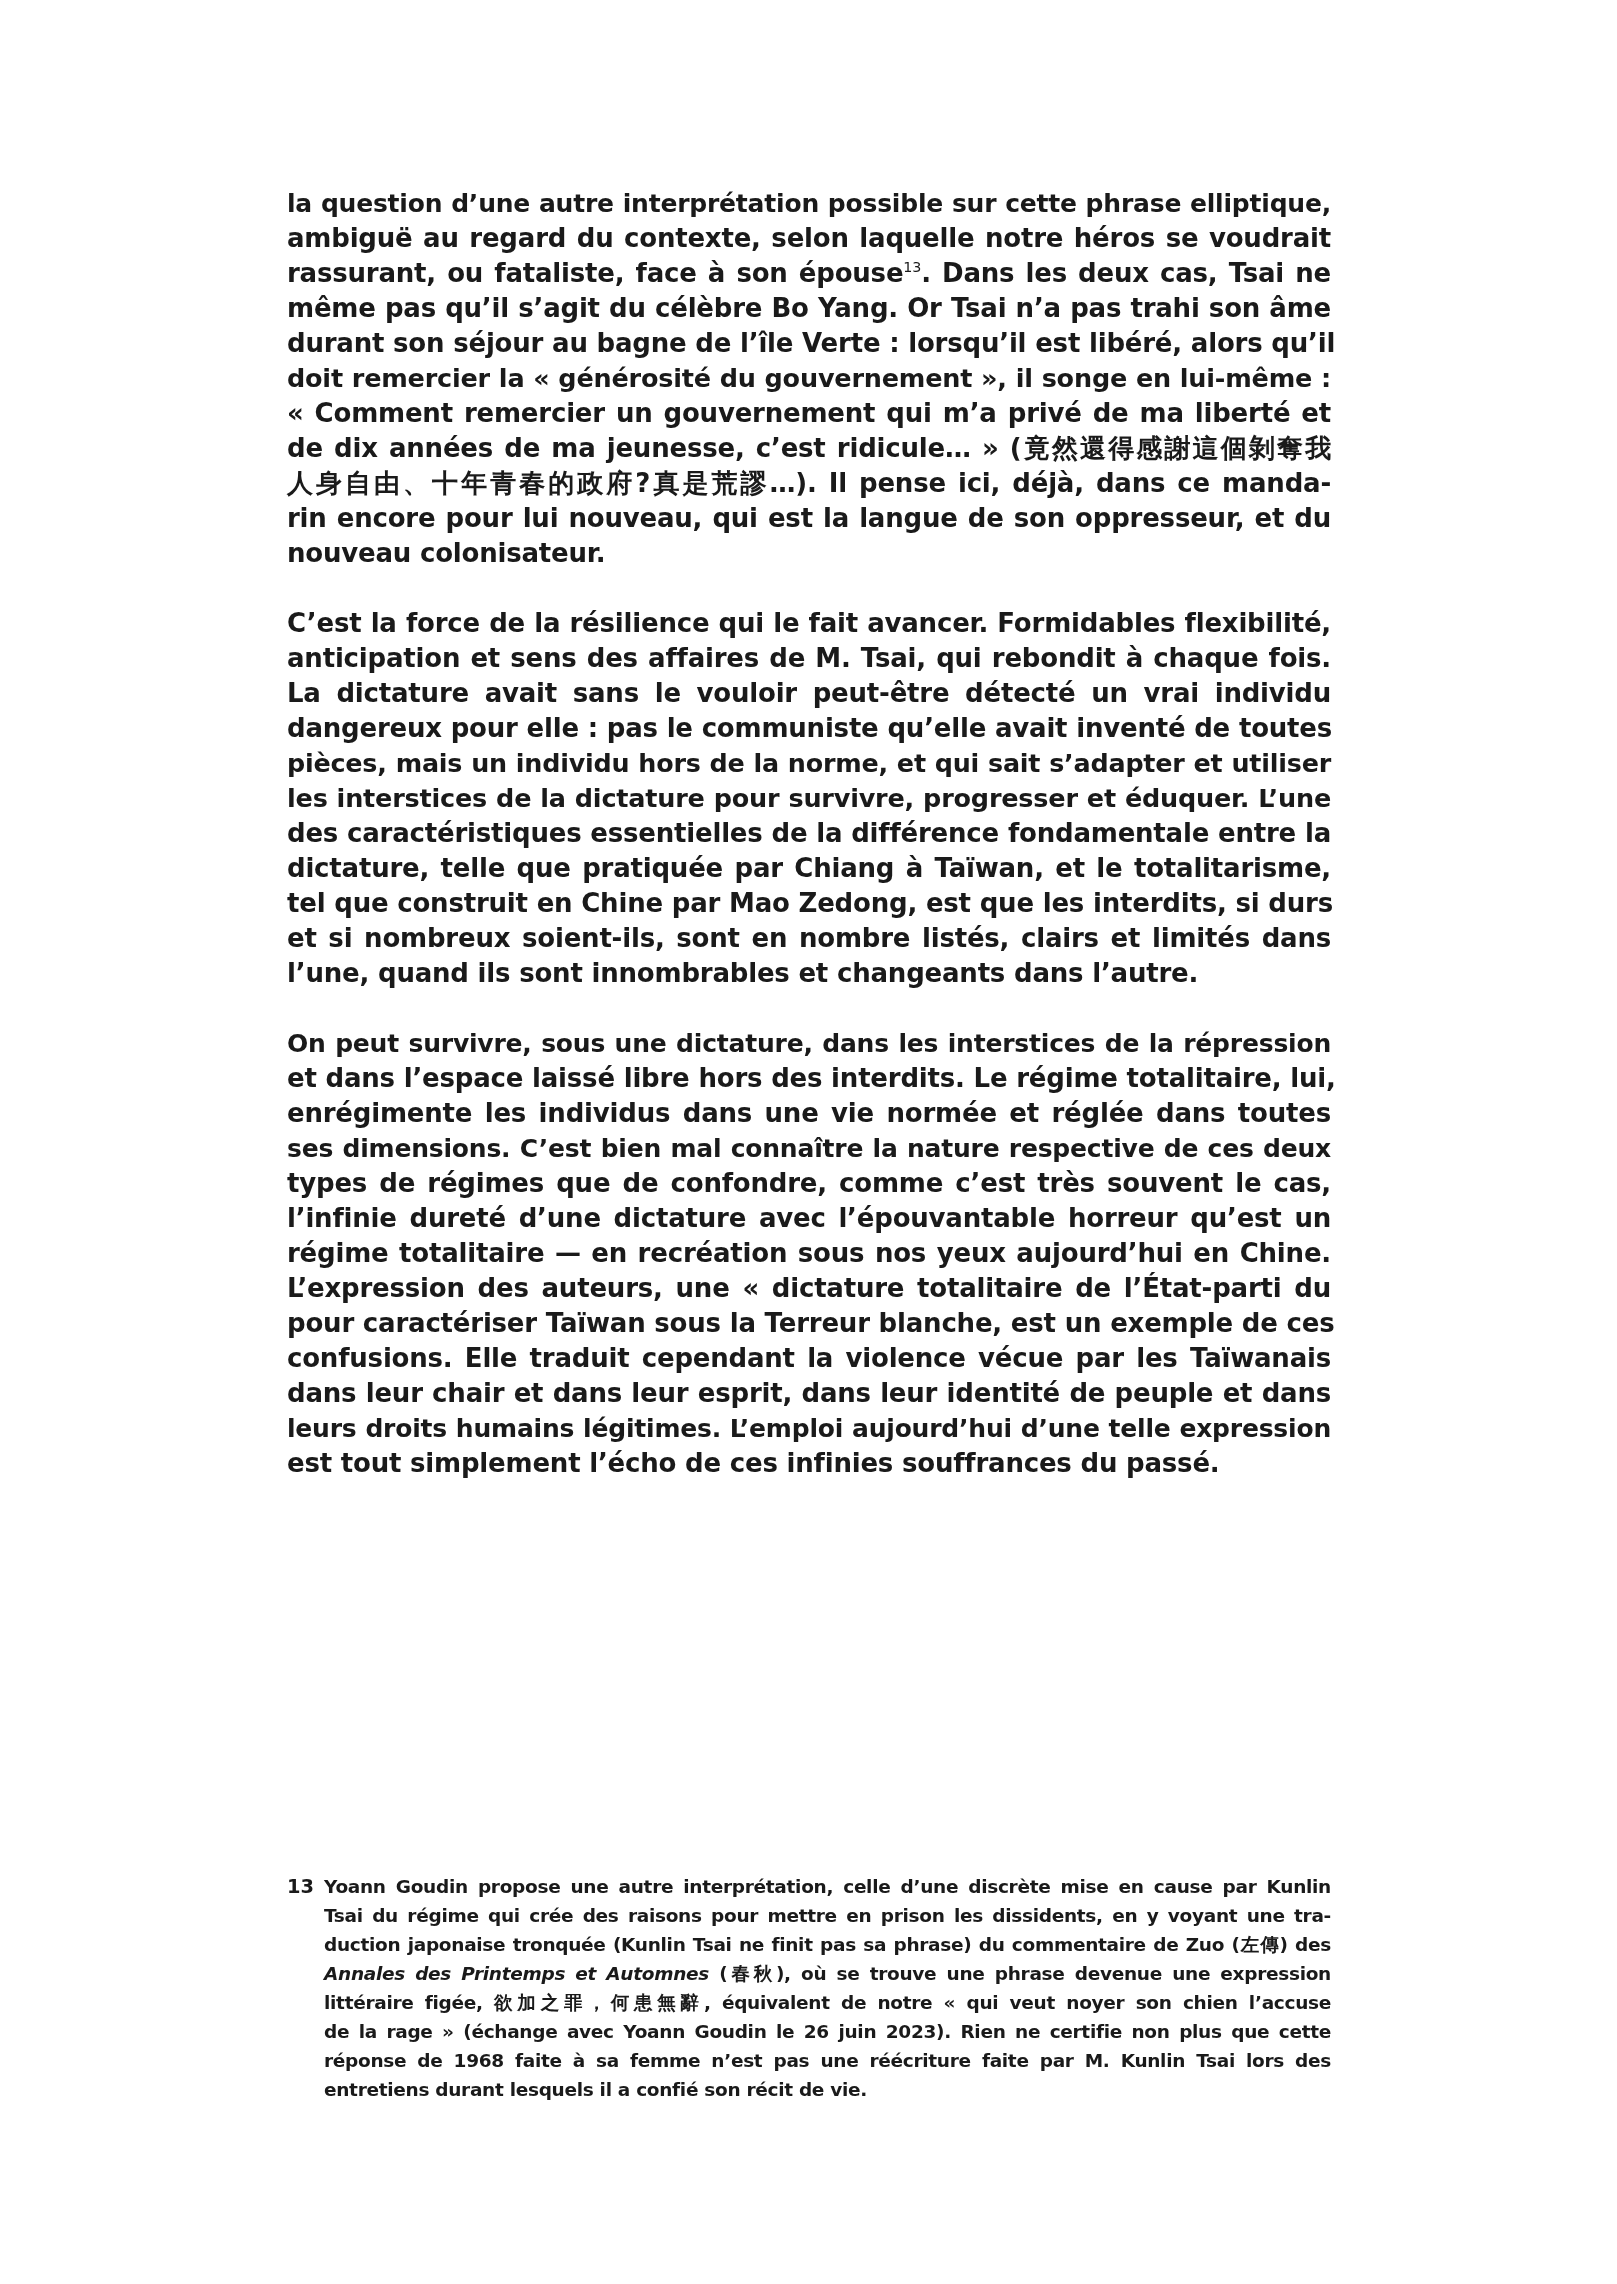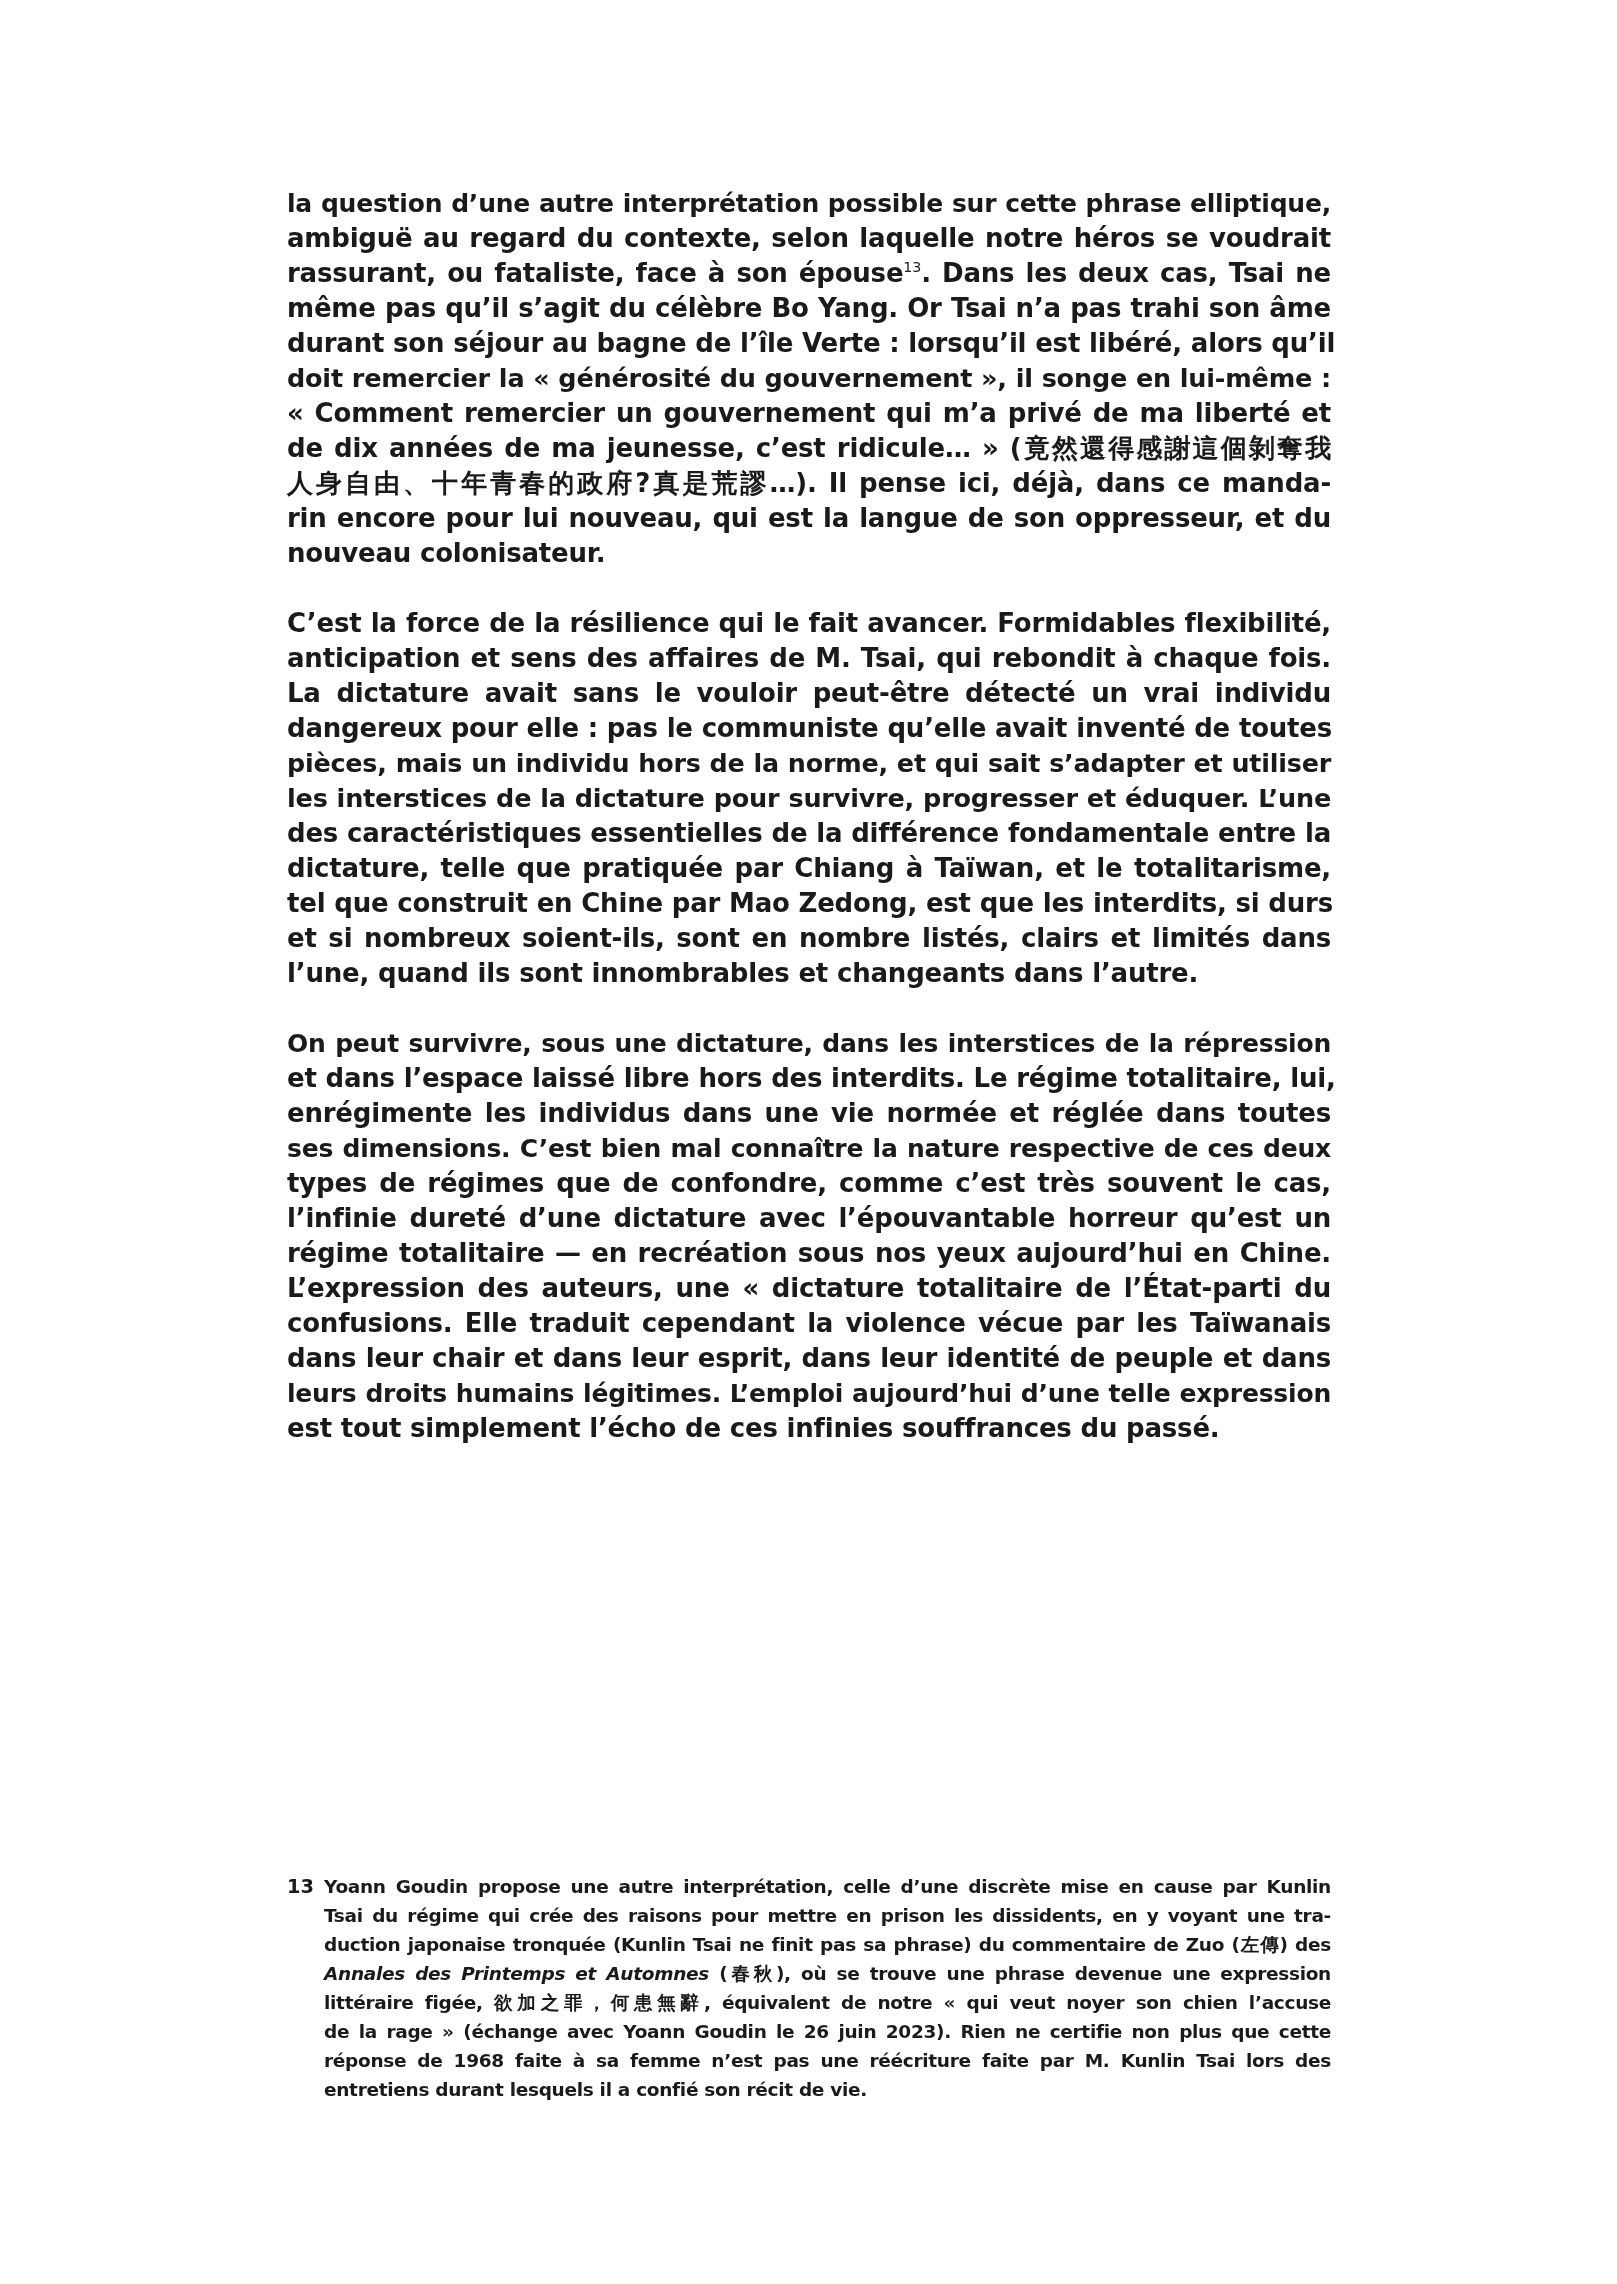--- a/index.html
+++ b/index.html
@@ -129,20 +129,21 @@
 
     <p class="para">
       <span class="line" style="font-size: 25px;">On peut survivre, sous une dictature, dans les interstices de la répression</span>
       <span class="line" style="font-size: 26px;">et dans l’espace laissé libre hors des interdits. Le régime totalitaire, lui,</span>
       <span class="line">enrégimente les individus dans une vie normée et réglée dans toutes</span>
       <span class="line" style="font-size: 25px;">ses dimensions. C’est bien mal connaître la nature respective de ces deux</span>
       <span class="line">types de régimes que de confondre, comme c’est très souvent le cas,</span>
       <span class="line">l’infinie dureté d’une dictature avec l’épouvantable horreur qu’est un</span>
       <span class="line">régime totalitaire — en recréation sous nos yeux aujourd’hui en Chine.</span>
       <span class="line">L’expression des auteurs, une « dictature totalitaire de l’État-parti du</span>
+      <span class="line" style="font-size: 26px;">pour caractériser Taïwan sous la Terreur blanche, est un exemple de ces</span>
       <span class="line">confusions. Elle traduit cependant la violence vécue par les Taïwanais</span>
       <span class="line">dans leur chair et dans leur esprit, dans leur identité de peuple et dans</span>
       <span class="line" style="font-size: 25px;">leurs droits humains légitimes. L’emploi aujourd’hui d’une telle expression</span>
       <span class="line last">est tout simplement l’écho de ces infinies souffrances du passé.</span>
     </p>
 
   </div>
 
   <div class="footnotes">
     <span class="fn-num">13</span>

